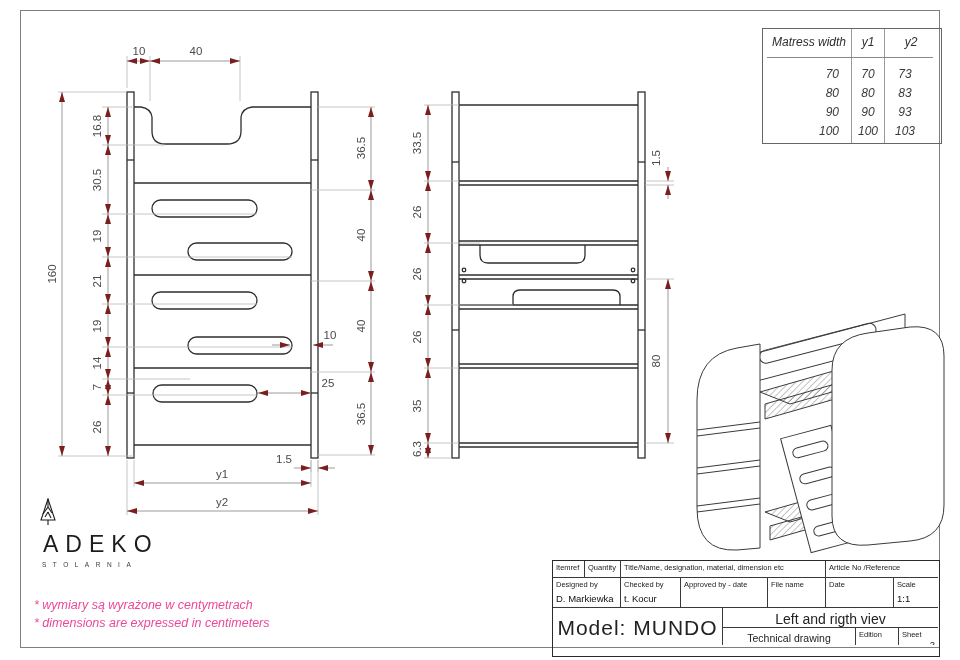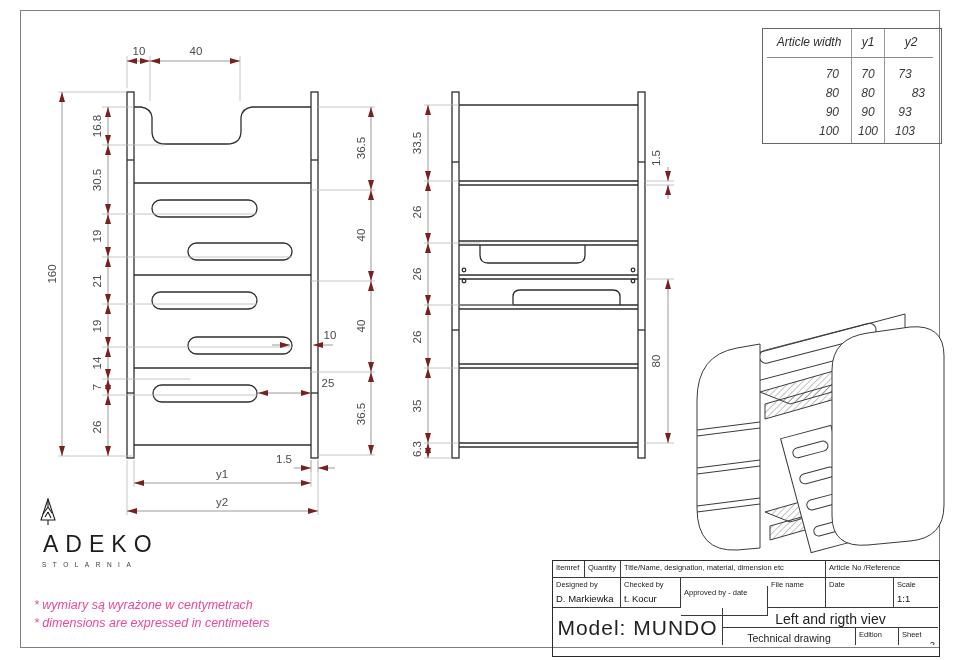--- a/index.html
+++ b/index.html
@@ -223,29 +223,29 @@
     <line x1="697" y1="506" x2="760" y2="498"></line>
       <line x1="697" y1="512" x2="760" y2="504"></line>
     <path d="M832,370 Q832,338 868,333 L910,327 Q944,324 944,356 L944,505 Q944,538 910,541 L868,545 Q832,548 832,516 Z" fill="#fff"></path>
   </g>
 </svg>
 
 <div id="mtable" class="abs">
   <div class="v1"></div>
   <div class="v2"></div>
   <div class="hline"></div>
-  <div class="hdr" style="left:4px;width:84px;text-align:center;">Article width</div>
+  <div class="hdr" style="left:4px;width:84px;text-align:center;">Matress width</div>
   <div class="hdr" style="left:89px;width:32px;text-align:center;">y1</div>
   <div class="hdr" style="left:122px;width:52px;text-align:center;">y2</div>
   <div class="cell" style="left:0;top:38px;width:76px;text-align:right;">70</div>
   <div class="cell" style="left:89px;top:38px;width:32px;text-align:center;">70</div>
   <div class="cell" style="left:122px;top:38px;width:40px;text-align:center;">73</div>
   <div class="cell" style="left:0;top:57px;width:76px;text-align:right;">80</div>
   <div class="cell" style="left:89px;top:57px;width:32px;text-align:center;">80</div>
-  <div class="cell" style="left:122px;top:57px;width:40px;text-align:right;">83</div>
+  <div class="cell" style="left:122px;top:57px;width:40px;text-align:center;">83</div>
   <div class="cell" style="left:0;top:76px;width:76px;text-align:right;">90</div>
   <div class="cell" style="left:89px;top:76px;width:32px;text-align:center;">90</div>
   <div class="cell" style="left:122px;top:76px;width:40px;text-align:center;">93</div>
   <div class="cell" style="left:0;top:95px;width:76px;text-align:right;">100</div>
   <div class="cell" style="left:89px;top:95px;width:32px;text-align:center;">100</div>
   <div class="cell" style="left:122px;top:95px;width:40px;text-align:center;">103</div>
 </div>
 
 <div id="logo" class="abs">
   <svg width="24" height="28" viewBox="0 0 24 28">
@@ -270,21 +270,21 @@
   <div class="tb-cell noR" style="left:273px;top:0;width:112px;height:17px;">Article No /Reference</div>
 
   <div class="tb-cell" style="left:0;top:17px;width:68px;height:30px;">
     <span>Designed by</span>
     <div class="tb-val">D. Markiewka</div>
   </div>
   <div class="tb-cell" style="left:68px;top:17px;width:60px;height:30px;">
     <span>Checked by</span>
     <div class="tb-val">t. Kocur</div>
   </div>
-  <div class="tb-cell" style="left:128px;top:17px;width:87px;height:30px;margin-top:8px;">Approved by - date</div>
+  <div class="tb-cell" style="left:128px;top:17px;width:87px;height:30px;">Approved by - date</div>
   <div class="tb-cell" style="left:215px;top:17px;width:58px;height:30px;">File name</div>
   <div class="tb-cell" style="left:273px;top:17px;width:68px;height:30px;">Date</div>
   <div class="tb-cell noR" style="left:341px;top:17px;width:44px;height:30px;">
     <span>Scale</span>
     <div class="tb-val">1:1</div>
   </div>
 
   <div class="tb-cell noB" style="left:0;top:47px;width:170px;height:37px;font-size:21px;letter-spacing:1px;display:flex;align-items:center;justify-content:center;">Model: MUNDO</div>
   <div class="tb-cell noR" style="left:170px;top:47px;width:215px;height:20px;font-size:14px;text-align:center;padding-top:3px;">Left and rigth viev</div>
   <div class="tb-cell noB" style="left:170px;top:67px;width:133px;height:17px;font-size:10.5px;text-align:center;padding-top:4px;">Technical drawing</div>

